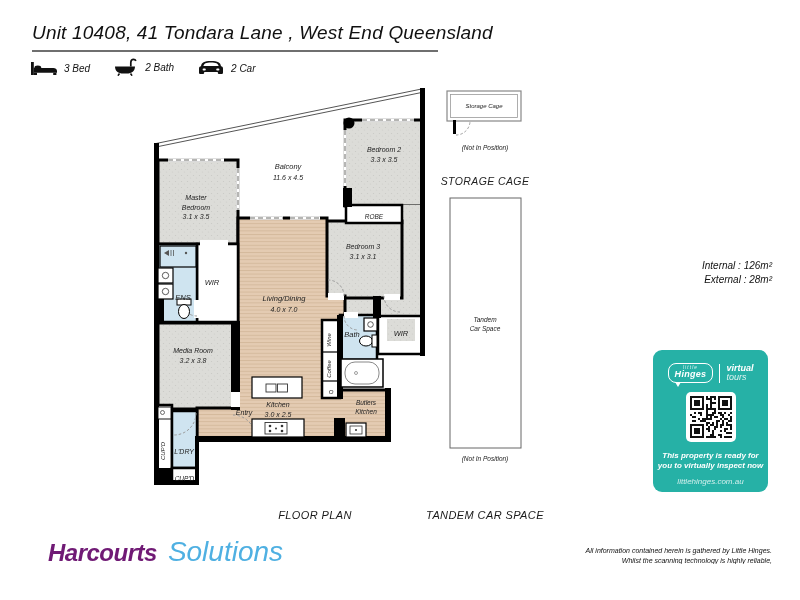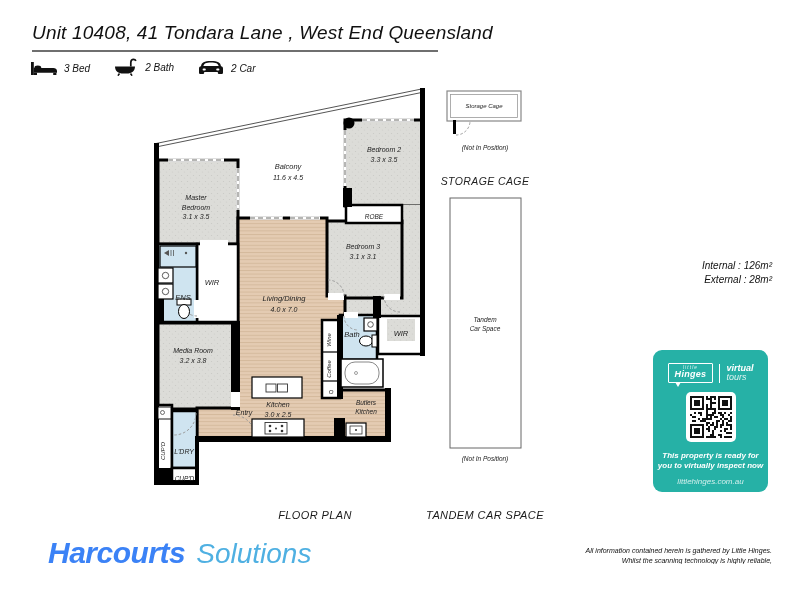--- a/index.html
+++ b/index.html
@@ -19,35 +19,35 @@
   
   .caption{position:absolute;top:509px;font-size:11px;letter-spacing:.4px;color:#1a1a1a;text-align:center;}
   .cap-floor{left:255px;width:120px;}
   .cap-tandem{left:414px;width:142px;}
   
   .areas{position:absolute;right:28px;top:259px;text-align:right;font-size:10px;line-height:13.5px;color:#111;}
   
   .badge{position:absolute;left:653px;top:350px;width:115px;height:142px;border-radius:9px;
          display:flex;flex-direction:column;align-items:center;color:#fff;}
   .logo-row{margin-top:13px;display:flex;align-items:center;}
-  .bubble{position:relative;border:1.5px solid #fff;border-radius:1px;padding:2px 6px 3px;text-align:center;}
+  .bubble{position:relative;border:1.5px solid #fff;border-radius:8px;padding:2px 6px 3px;text-align:center;}
   .bubble .sm{font-size:4.5px;letter-spacing:1.2px;line-height:4px;opacity:.9;}
   .bubble .lg{font-size:9px;font-weight:bold;line-height:9px;letter-spacing:.3px;}
   .bubble-tail{position:absolute;left:6px;bottom:-5px;width:0;height:0;
                border-left:3px solid transparent;border-right:3px solid transparent;border-top:5px solid #fff;}
   .logo-div{width:1px;height:19px;background:#fff;margin:0 6px;}
   .vt{text-align:left;}
   .vt .v1{font-size:9px;font-weight:bold;line-height:9px;}
   .vt .v2{font-size:9px;font-weight:300;line-height:9px;opacity:.85;}
   .qr-wrap{margin-top:9px;background:#fff;border-radius:5px;padding:4px;line-height:0;}
   .badge-msg{margin-top:9px;font-size:8px;font-weight:bold;line-height:10px;text-align:center;}
   .badge-url{margin-top:6px;font-size:8px;color:rgba(255,255,255,.8);}
   
   .footer-logo{position:absolute;left:48px;top:536px;white-space:nowrap;}
-  .fl-primary{font-size:30px;font-weight:bold;color:#3b82f6;letter-spacing:-.5px;}
+  .fl-primary{font-size:24px;font-weight:bold;color:#701a75;letter-spacing:-.5px;}
   .fl-secondary{font-size:28px;font-weight:400;color:#4fb0e2;margin-left:11px;}
   .fl-underline{position:absolute;left:49px;top:570px;width:23px;height:4px;background:#3fa6dc;}
   .disclaimer{position:absolute;right:28px;top:546px;text-align:right;font-size:7px;line-height:9.5px;color:#111;}
 </style>
 </head>
 <body>
 
 <div class="canvas">
 
   <div class="title">Unit 10408, 41 Tondara Lane , West End Queensland</div>

